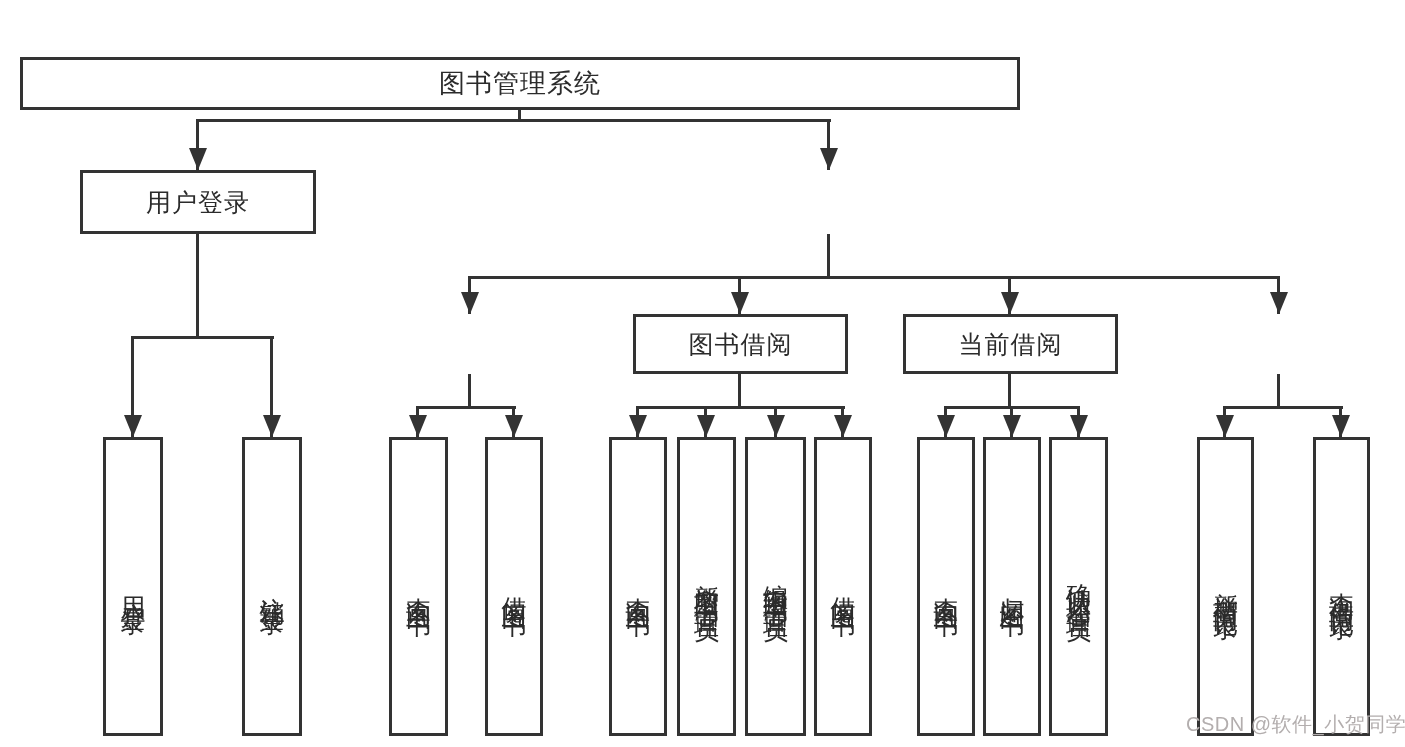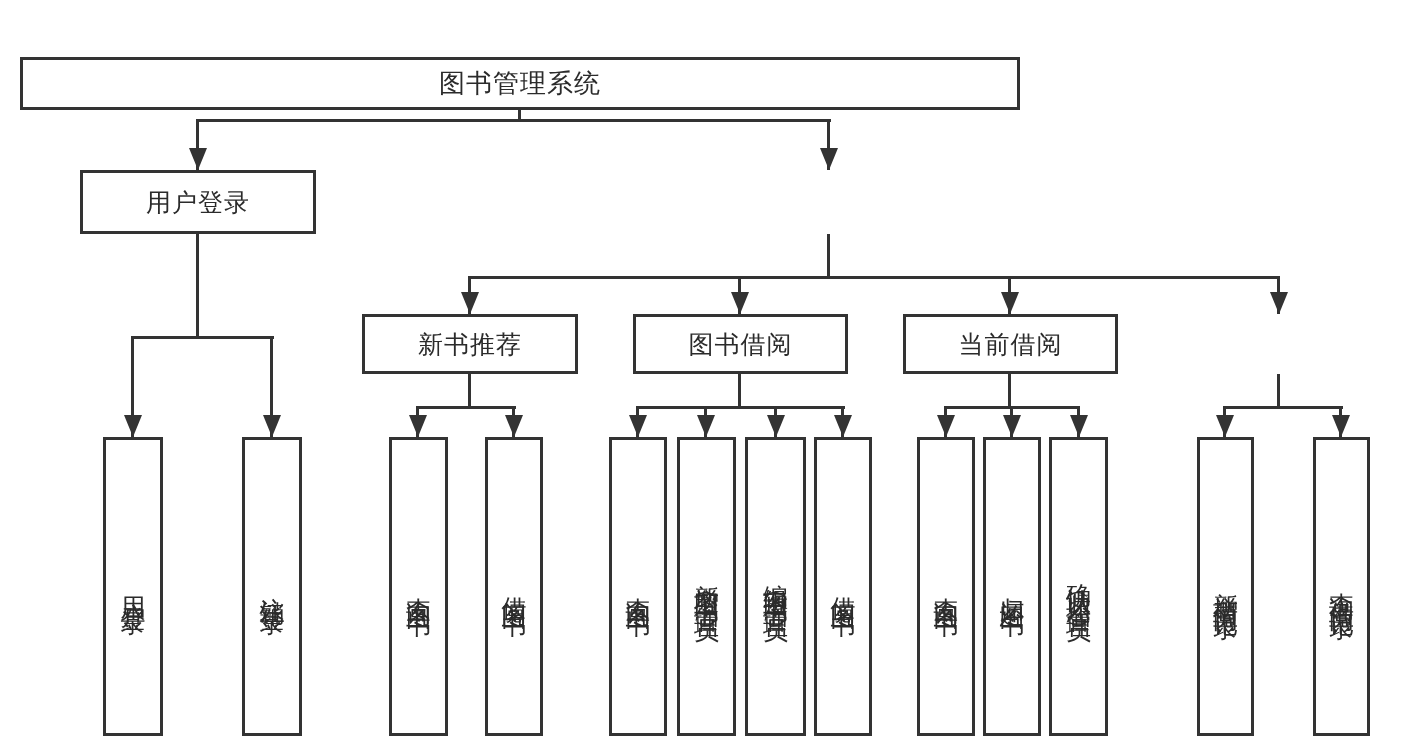--- a/index.html
+++ b/index.html
@@ -65,21 +65,20 @@
   <div class="hline" style="left:468px;top:276px;width:812px;"></div>
   <div class="vline" style="left:468px;top:276px;height:38px;"></div>
   <div class="vline" style="left:738px;top:276px;height:38px;"></div>
   <div class="vline" style="left:1008px;top:276px;height:38px;"></div>
   <div class="vline" style="left:1277px;top:276px;height:38px;"></div>
   <div class="arrow" style="left:461px;top:292px;"></div>
   <div class="arrow" style="left:731px;top:292px;"></div>
   <div class="arrow" style="left:1001px;top:292px;"></div>
   <div class="arrow" style="left:1270px;top:292px;"></div>
 
-  <div class="box" style="left:362px;top:314px;width:216px;height:60px;">新书推荐</div>
   <div class="box" style="left:903px;top:314px;width:215px;height:60px;">当前借阅</div>
   <div class="box" style="left:633px;top:314px;width:215px;height:60px;">图书借阅</div>
 
   <div class="vline" style="left:468px;top:374px;height:32px;"></div>
   <div class="hline" style="left:416px;top:406px;width:100px;"></div>
   <div class="vline" style="left:416px;top:406px;height:31px;"></div>
   <div class="vline" style="left:512px;top:406px;height:31px;"></div>
   <div class="arrow" style="left:409px;top:415px;"></div>
   <div class="arrow" style="left:505px;top:415px;"></div>
 
@@ -147,14 +146,15 @@
     <span>确认归还（管理员）</span>
   </div>
 
   <div class="vbox" style="left:1197px;width:57px;">
     <span>新增借阅记录</span>
   </div>
   <div class="vbox" style="left:1313px;width:57px;">
     <span>查询借阅记录</span>
   </div>
 
+  <div class="watermark">CSDN @软件_小贺同学</div>
 
 </div>
 
 </body></html>

